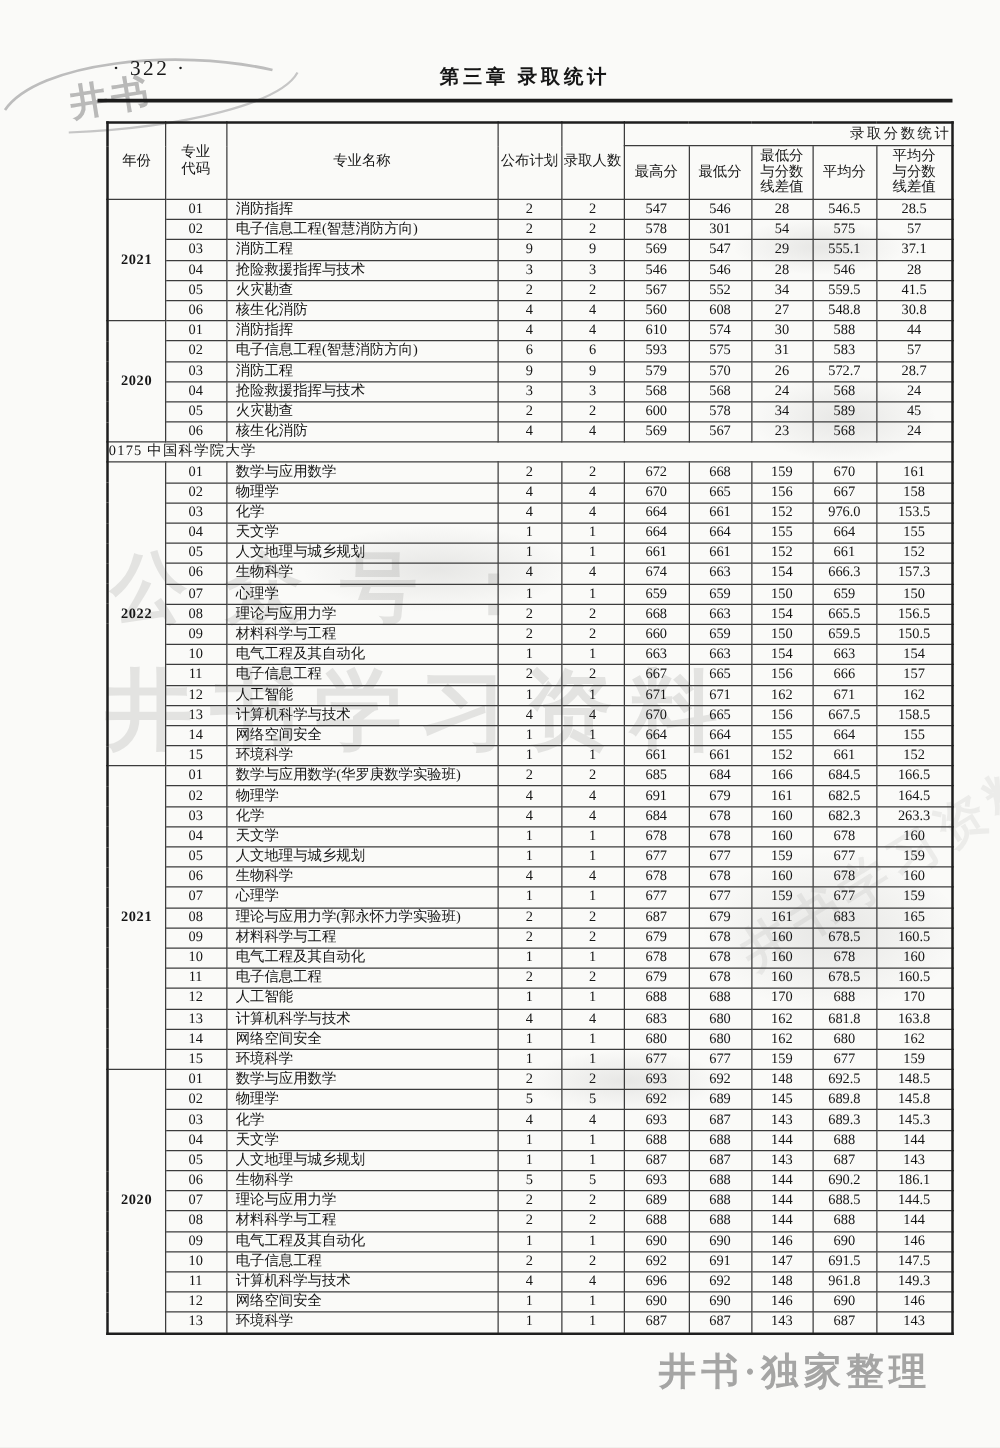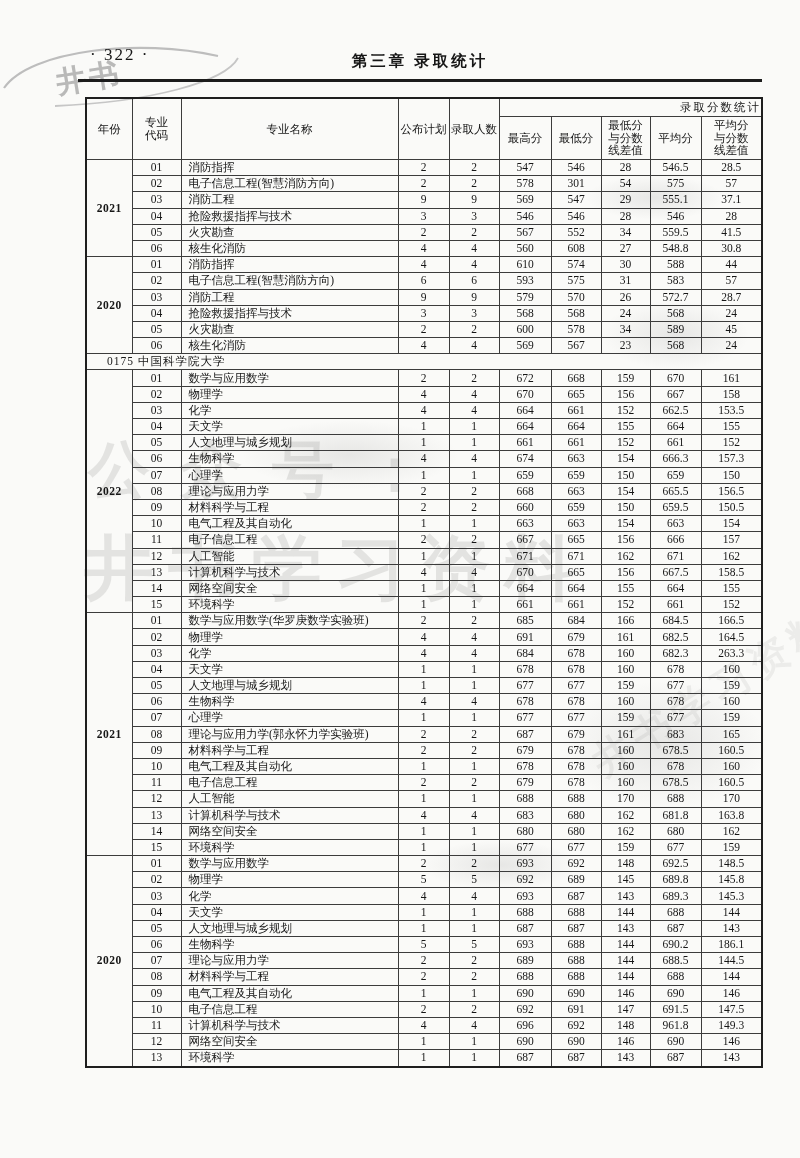--- a/index.html
+++ b/index.html
@@ -27,41 +27,42 @@
   
   table.adm{position:absolute;left:85px;top:97px;width:676px;border-collapse:collapse;
             table-layout:fixed;border:2px solid #1e1e1e;}
   .adm th,.adm td{border:1px solid #3c3c3c;padding:0;text-align:center;font-weight:normal;
                   font-size:11.5px;line-height:13px;overflow:hidden;white-space:nowrap;}
   .adm thead th.group{height:17px;letter-spacing:2px;text-align:right;}
   .adm thead tr.sub th{height:42px;white-space:pre-line;line-height:12.5px;}
   .adm thead th{font-size:11.5px;white-space:pre-line;line-height:13px;}
   .adm tbody td{height:15.2px;line-height:15px;}
   .adm td.name{text-align:left;padding-left:7px;}
-  .adm td.divider{text-align:left;padding-left:20px;letter-spacing:1px;}
+  .adm td.divider{text-align:left;padding-left:0;letter-spacing:1px;}
   .adm td.year{letter-spacing:.5px;font-weight:bold;}
 </style>
 </head>
 <body>
 
 <div class="page">
 
   <svg class="swoosh" width="260" height="78" viewBox="0 0 260 78">
     <path d="M4 52 C 30 14, 140 2, 218 20" fill="none" stroke="#bdbdbd" stroke-width="2.2"></path>
     <path d="M238 22 C 225 46, 150 66, 55 70" fill="none" stroke="#c6c6c6" stroke-width="1.8"></path>
   </svg>
   <div class="corner-wm">井书</div>
 
   <div class="page-number">· 322 ·</div>
   <div class="chapter-title">第三章  录取统计</div>
   <div class="header-rule"></div>
 
   <div class="mid-wm1">公众号：</div>
   <div class="mid-wm2">井书学习资料</div>
   <div class="diag-wm">井书学习资料</div>
+  <div class="footer-wm">井书·独家整理</div>
 
   <div class="noise" style="left:585px;top:175px;width:140px;height:45px;"></div>
   <div class="noise" style="left:600px;top:300px;width:150px;height:70px;"></div>
   <div class="noise" style="left:240px;top:420px;width:220px;height:70px;"></div>
   <div class="noise" style="left:560px;top:680px;width:210px;height:130px;"></div>
   <div class="noise" style="left:420px;top:840px;width:160px;height:50px;"></div>
 
   <table class="adm" id="admission-table">
     <colgroup>
       <col style="width:46px">
@@ -259,21 +260,21 @@
           <td>158</td>
         </tr>
         <tr>
           <td>03</td>
           <td class="name">化学</td>
           <td>4</td>
           <td>4</td>
           <td>664</td>
           <td>661</td>
           <td>152</td>
-          <td>662.5</td>
+          <td>976.0</td>
           <td>153.5</td>
         </tr>
         <tr>
           <td>04</td>
           <td class="name">天文学</td>
           <td>1</td>
           <td>1</td>
           <td>664</td>
           <td>664</td>
           <td>155</td>

